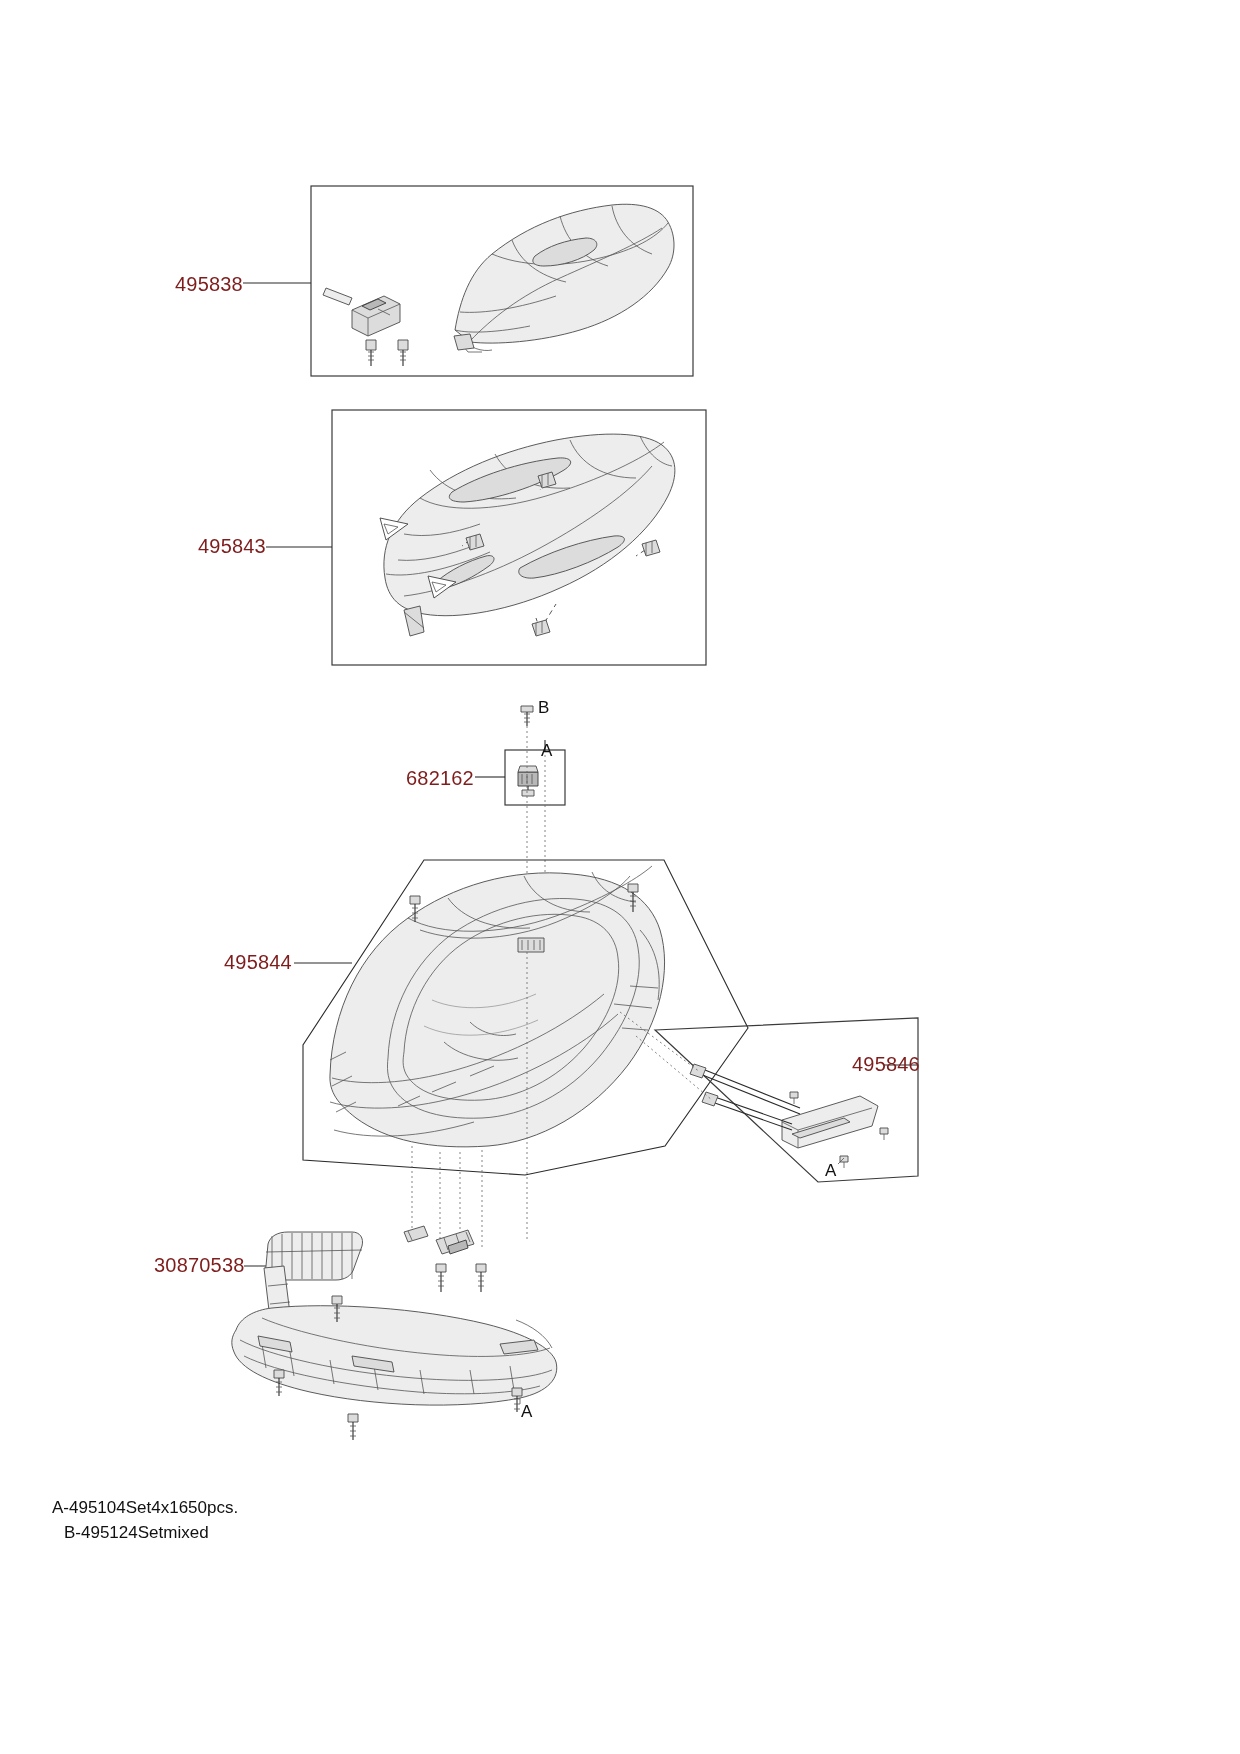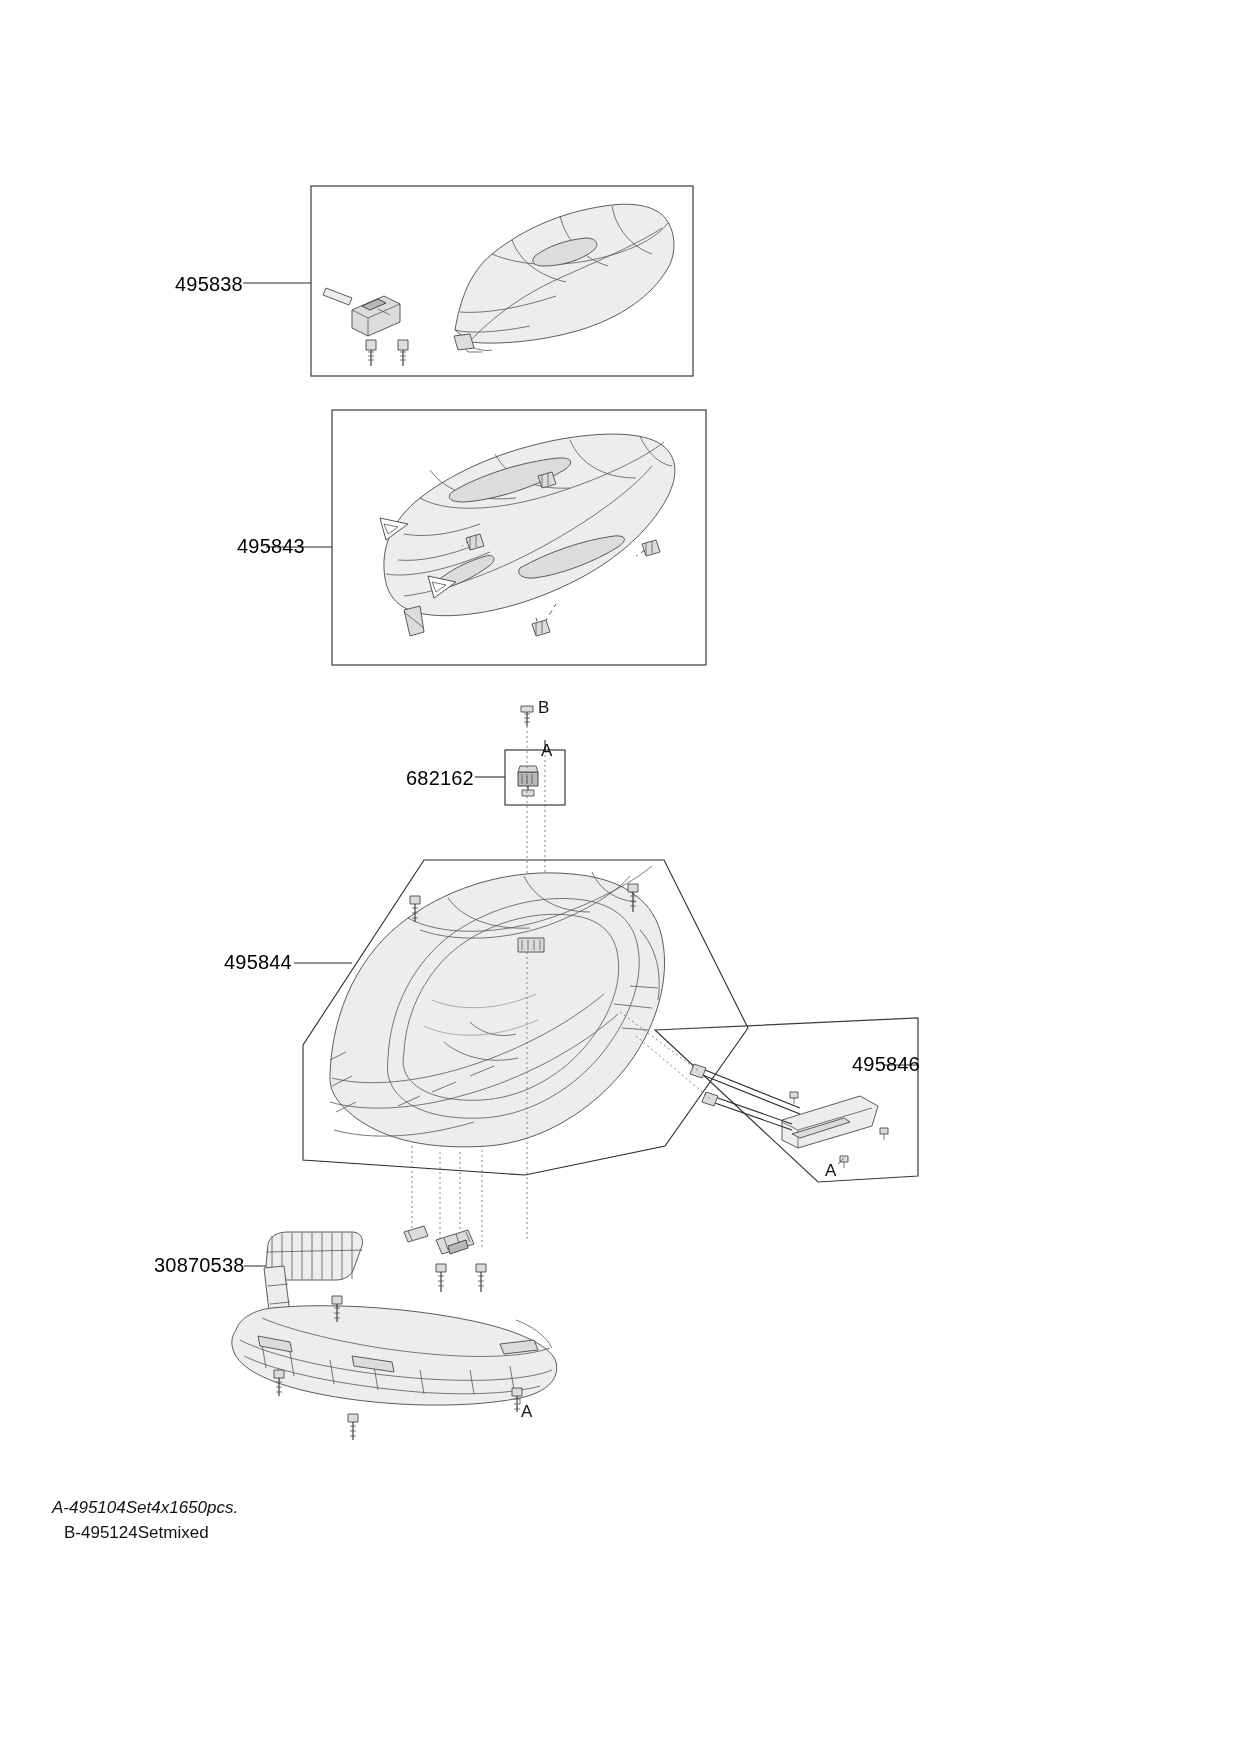--- a/index.html
+++ b/index.html
@@ -16,21 +16,21 @@
     overflow: hidden;
   }
   #sheet {
     position: absolute;
     inset: 0;
   }
   .label {
     position: absolute;
     font-size: 20px;
     letter-spacing: 0.2px;
-    color: #000000;
+    color: #7f1d1d;
     white-space: nowrap;
   }
   .footnote {
     position: absolute;
     font-size: 17px;
     color: #111;
     white-space: nowrap;
   }
   .callout {
     position: absolute;
@@ -311,27 +311,27 @@
 
       <path class="fillgrey2" d="M476 1264 L486 1264 L486 1272 L476 1272 Z"></path>
       <path class="ln" d="M481 1272 L481 1292"></path>
       <path class="ln-thin" d="M478 1276 L484 1276 M478 1281 L484 1281 M478 1286 L484 1286"></path>
     </g>
 
     <path class="ln-thin" d="M520 1398 L520 1404"></path>
   </svg>
 
   <div class="label" style="left:175px; top:273px;">495838</div>
-  <div class="label" style="left:198px; top:535px;margin-left:39px;">495843</div>
+  <div class="label" style="left:198px; top:535px;">495843</div>
   <div class="label" style="left:406px; top:767px;">682162</div>
   <div class="label" style="left:224px; top:951px;">495844</div>
   <div class="label" style="left:852px; top:1053px;">495846</div>
   <div class="label" style="left:154px; top:1254px;">30870538</div>
 
   <div class="callout" style="left:538px; top:698px;">B</div>
   <div class="callout" style="left:541px; top:741px;">A</div>
   <div class="callout" style="left:825px; top:1161px;">A</div>
   <div class="callout" style="left:521px; top:1402px;">A</div>
 
-  <div class="footnote" style="left:52px; top:1498px;font-style:italic;">A-495104Set4x1650pcs.</div>
+  <div class="footnote" style="left:52px; top:1498px;">A-495104Set4x1650pcs.</div>
   <div class="footnote" style="left:64px; top:1523px;">B-495124Setmixed</div>
 
 </div>
 
 </body></html>

